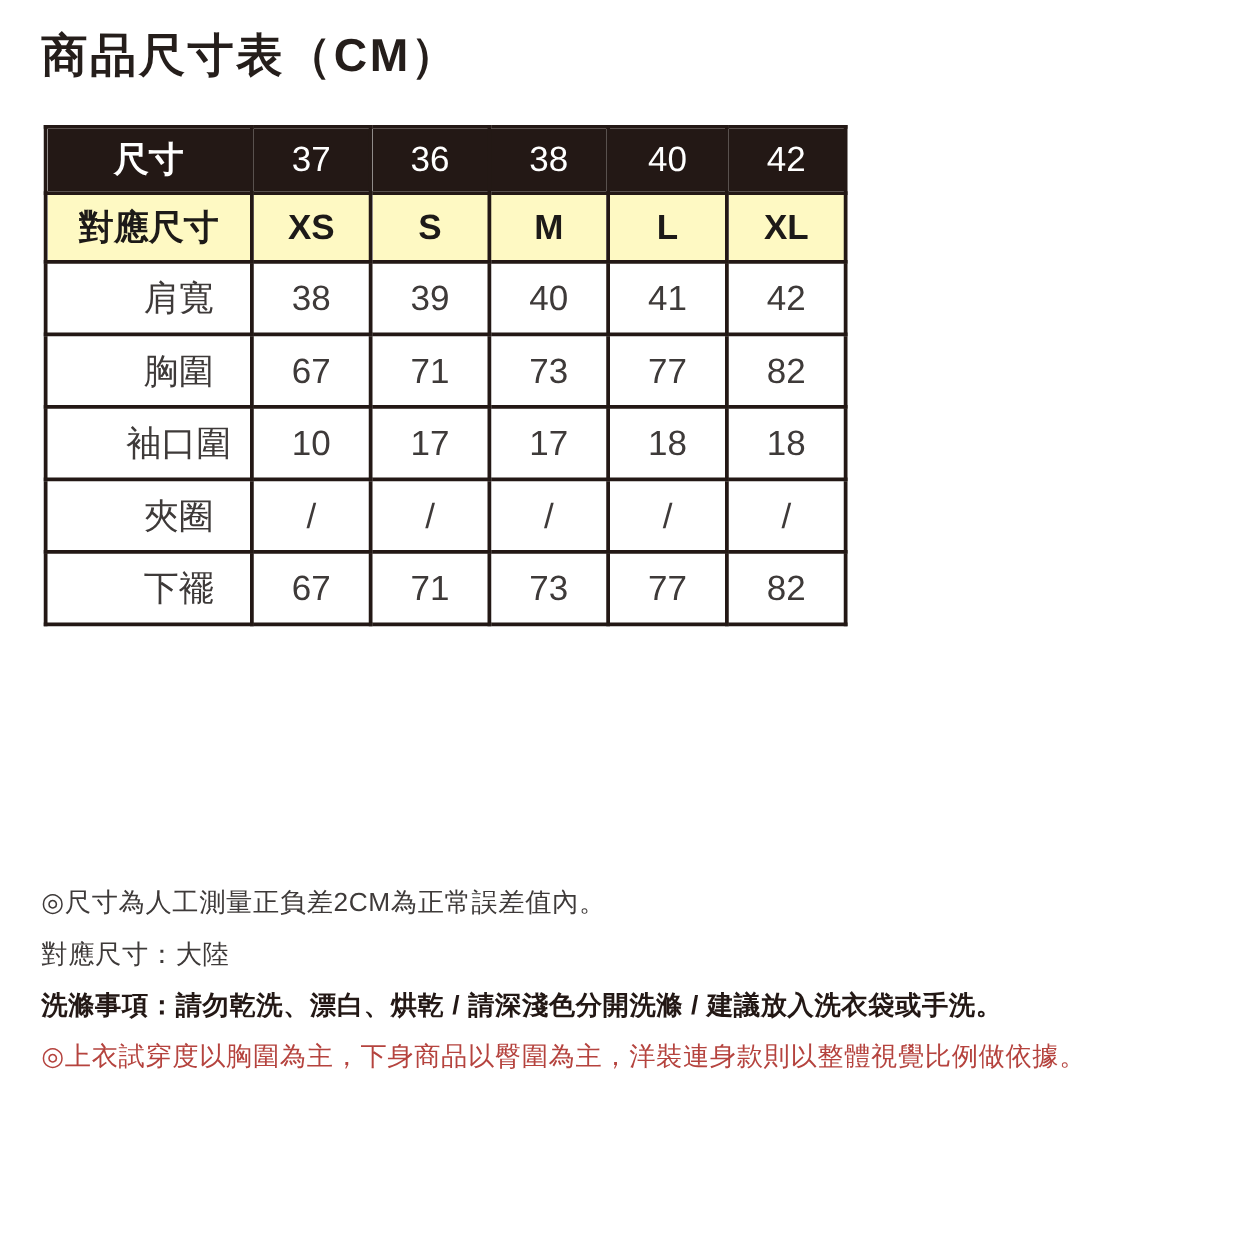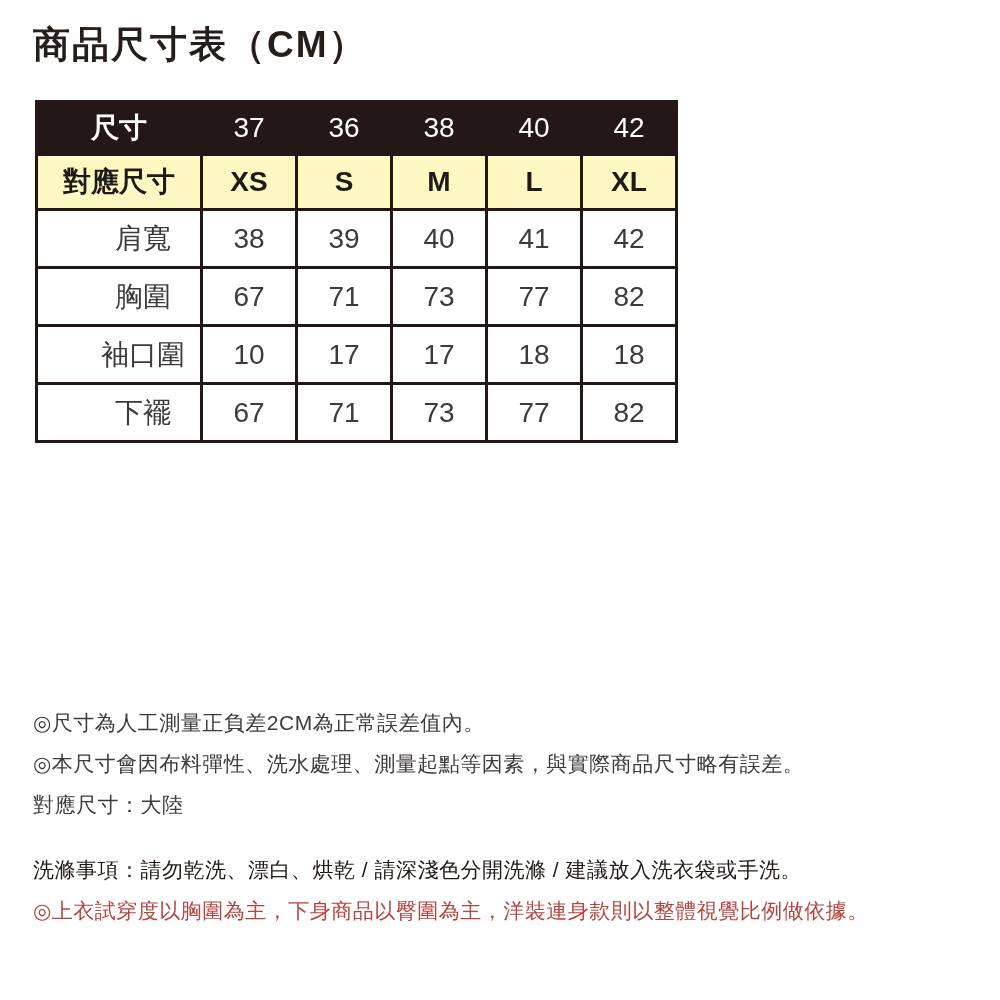--- a/index.html
+++ b/index.html
@@ -37,21 +37,21 @@
   tr.row{height:58px;}
   tr.row td{background:#ffffff;}
   tr.row td.lbl{color:#3e3a39;padding-left:48px;}
   .notes{
     position:absolute;left:33px;top:702px;width:945px;
   }
   .note{
     font-size:21px;line-height:41px;color:#3e3a39;
     letter-spacing:0.5px;white-space:nowrap;
   }
-  .note.bold{font-weight:400;color:#231815;margin-top:24px;}
+  .note.bold{font-weight:700;color:#231815;}
   .note.red{color:#b5433e;}
 </style>
 </head>
 <body>
 
 <div class="title">商品尺寸表（CM）</div>
 
 <table class="size-table">
   <colgroup>
     <col style="width:165px">
@@ -96,29 +96,36 @@
       </tr>
       <tr class="row">
         <td class="lbl">袖口圍</td>
         <td>10</td>
         <td>17</td>
         <td>17</td>
         <td>18</td>
         <td>18</td>
       </tr>
       <tr class="row">
+        <td class="lbl">夾圈</td>
+        <td>/</td>
+        <td>/</td>
+        <td>/</td>
+        <td>/</td>
+        <td>/</td>
+      </tr>
+      <tr class="row">
         <td class="lbl">下襬</td>
         <td>67</td>
         <td>71</td>
         <td>73</td>
         <td>77</td>
         <td>82</td>
       </tr>
     </tbody>
 </table>
 
 <div class="notes" id="notes">
     <div class="note">◎尺寸為人工測量正負差2CM為正常誤差值內。</div>
-    <div class="note">◎本尺寸會因布料彈性、洗水處理、測量起點等因素，與實際商品尺寸略有誤差。</div>
     <div class="note">對應尺寸：大陸</div>
     <div class="note bold">洗滌事項：請勿乾洗、漂白、烘乾 / 請深淺色分開洗滌 / 建議放入洗衣袋或手洗。</div>
     <div class="note red">◎上衣試穿度以胸圍為主，下身商品以臀圍為主，洋裝連身款則以整體視覺比例做依據。</div>
   </div>
 
 </body></html>

